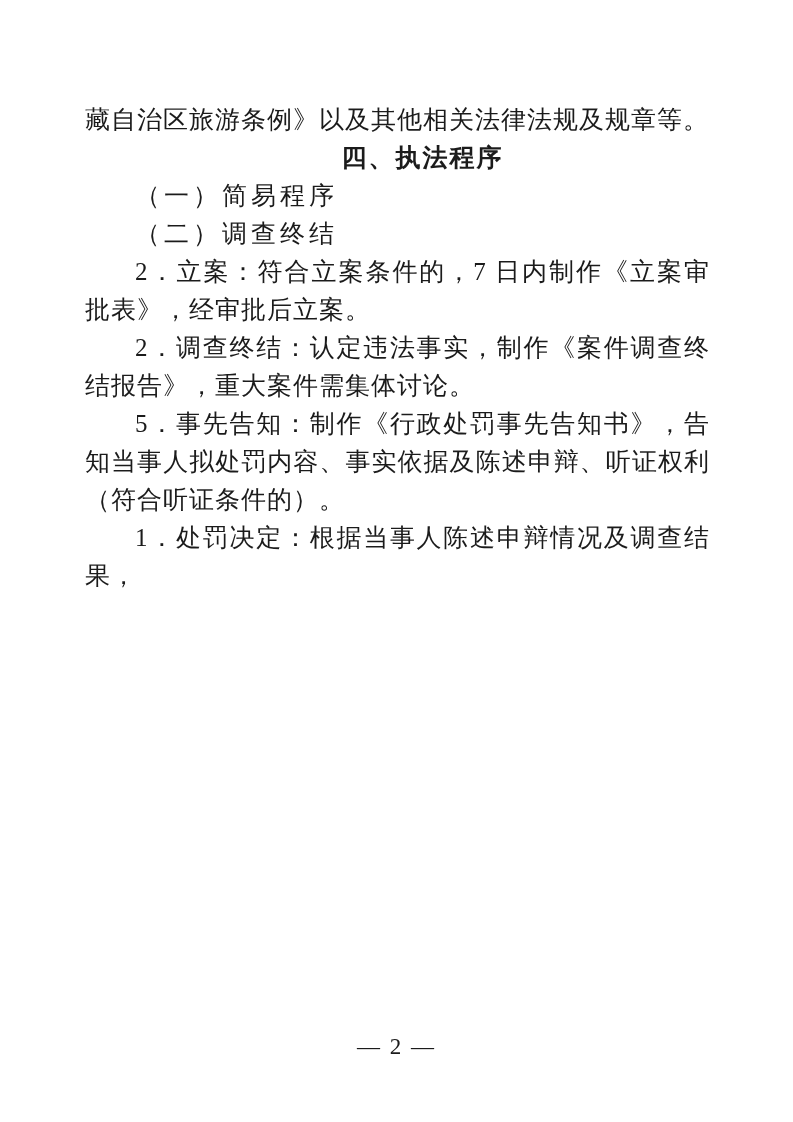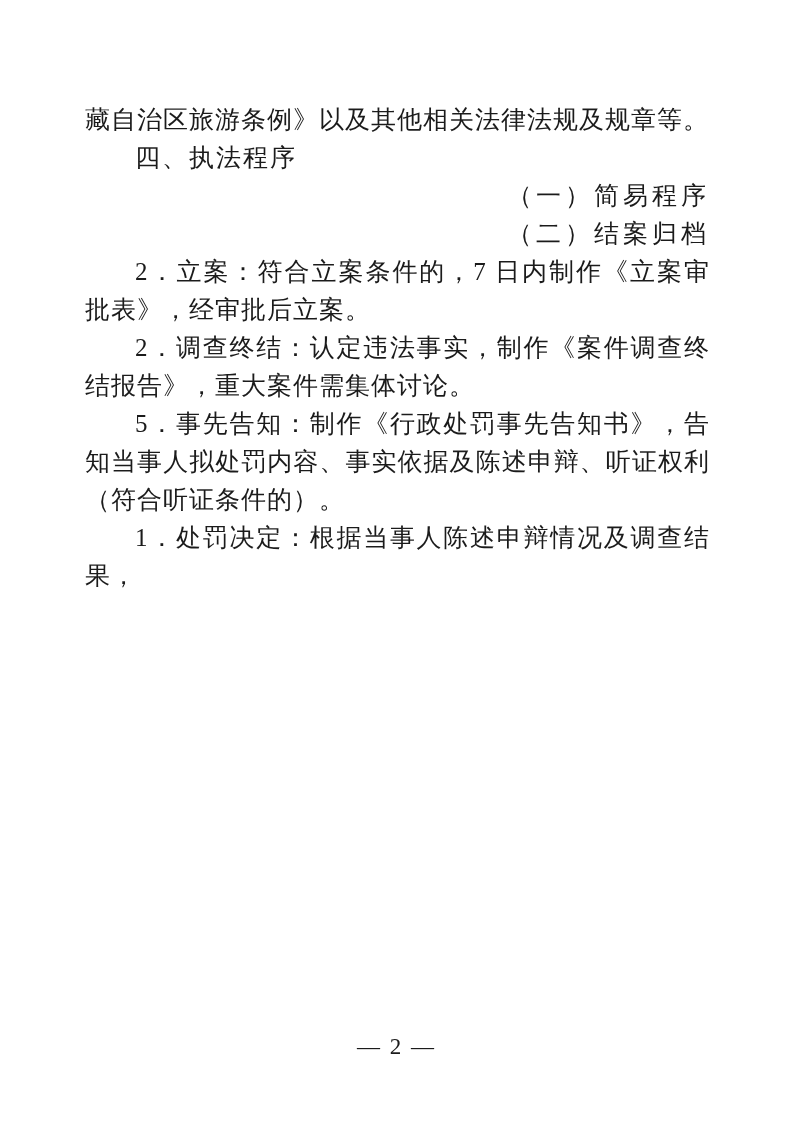--- a/index.html
+++ b/index.html
@@ -18,46 +18,46 @@
     font-family: "Liberation Serif", "DejaVu Serif", serif;
     font-size: 25px;
     line-height: 38px;
     text-align: justify;
     text-indent: 2em;
     letter-spacing: 1px;
   }
   .para.continuation { text-indent: 0; }
   .para.heading1 {
     font-family: "DejaVu Sans", "Liberation Sans", sans-serif;
-    font-weight: normal;
+    font-weight: bold;
     letter-spacing: 2px;
-    text-align: left;
+    text-align: center;
   }
   .para.heading2 {
     letter-spacing: 4px;
-    text-align: right;
+    text-align: left;
   }
   .page-number {
     position: absolute;
     left: 0;
     right: 0;
     top: 1034px;
     text-align: center;
     font-family: "Liberation Serif", "DejaVu Serif", serif;
     font-size: 23px;
     letter-spacing: 2px;
     color: #1b1b1b;
   }
 </style>
 </head>
 <body>
 
 <div class="page">
   <div class="para continuation">藏自治区旅游条例》以及其他相关法律法规及规章等。</div>
   <div class="para heading1">四、执法程序</div>
   <div class="para heading2">（一）简易程序</div>
-  <div class="para heading2">（二）结案归档</div>
+  <div class="para heading2">（二）调查终结</div>
   <div class="para body">2．立案：符合立案条件的，7 日内制作《立案审批表》，经审批后立案。</div>
   <div class="para body">2．调查终结：认定违法事实，制作《案件调查终结报告》，重大案件需集体讨论。</div>
   <div class="para body">5．事先告知：制作《行政处罚事先告知书》，告知当事人拟处罚内容、事实依据及陈述申辩、听证权利（符合听证条件的）。</div>
   <div class="para body">1．处罚决定：根据当事人陈述申辩情况及调查结果，</div>
   <div class="page-number">— 2 —</div>
 </div>
 
 </body></html>

